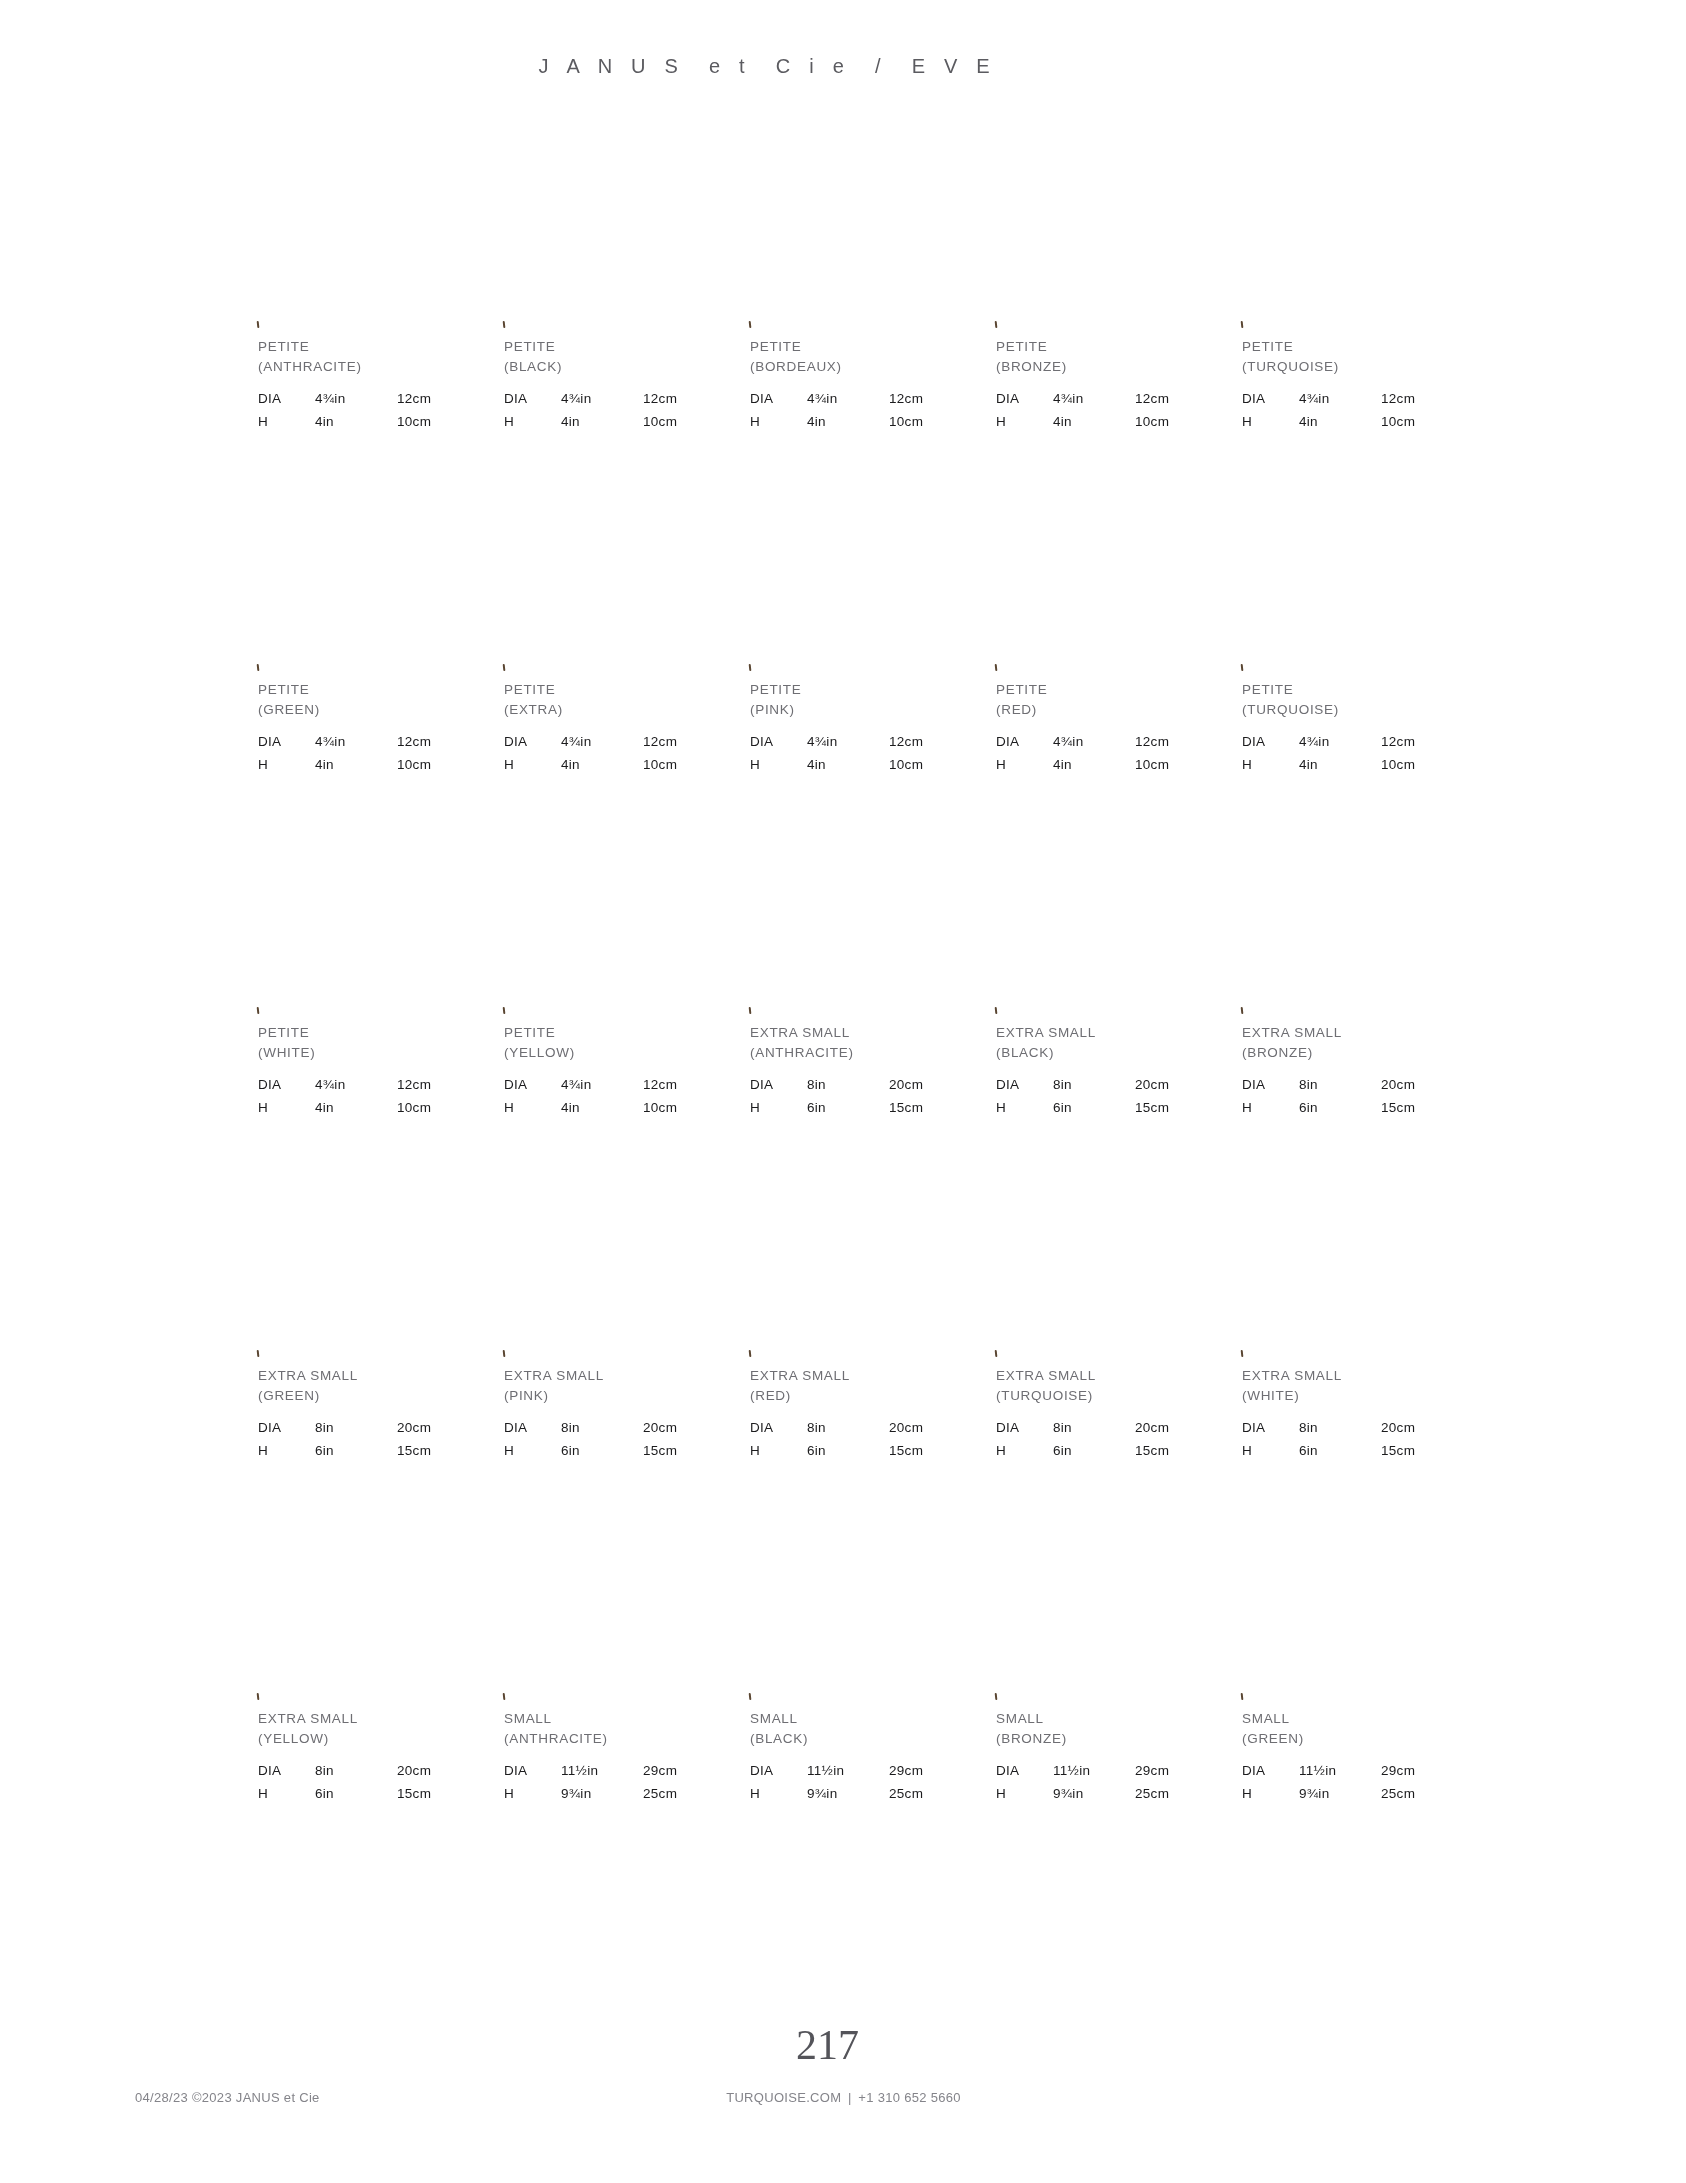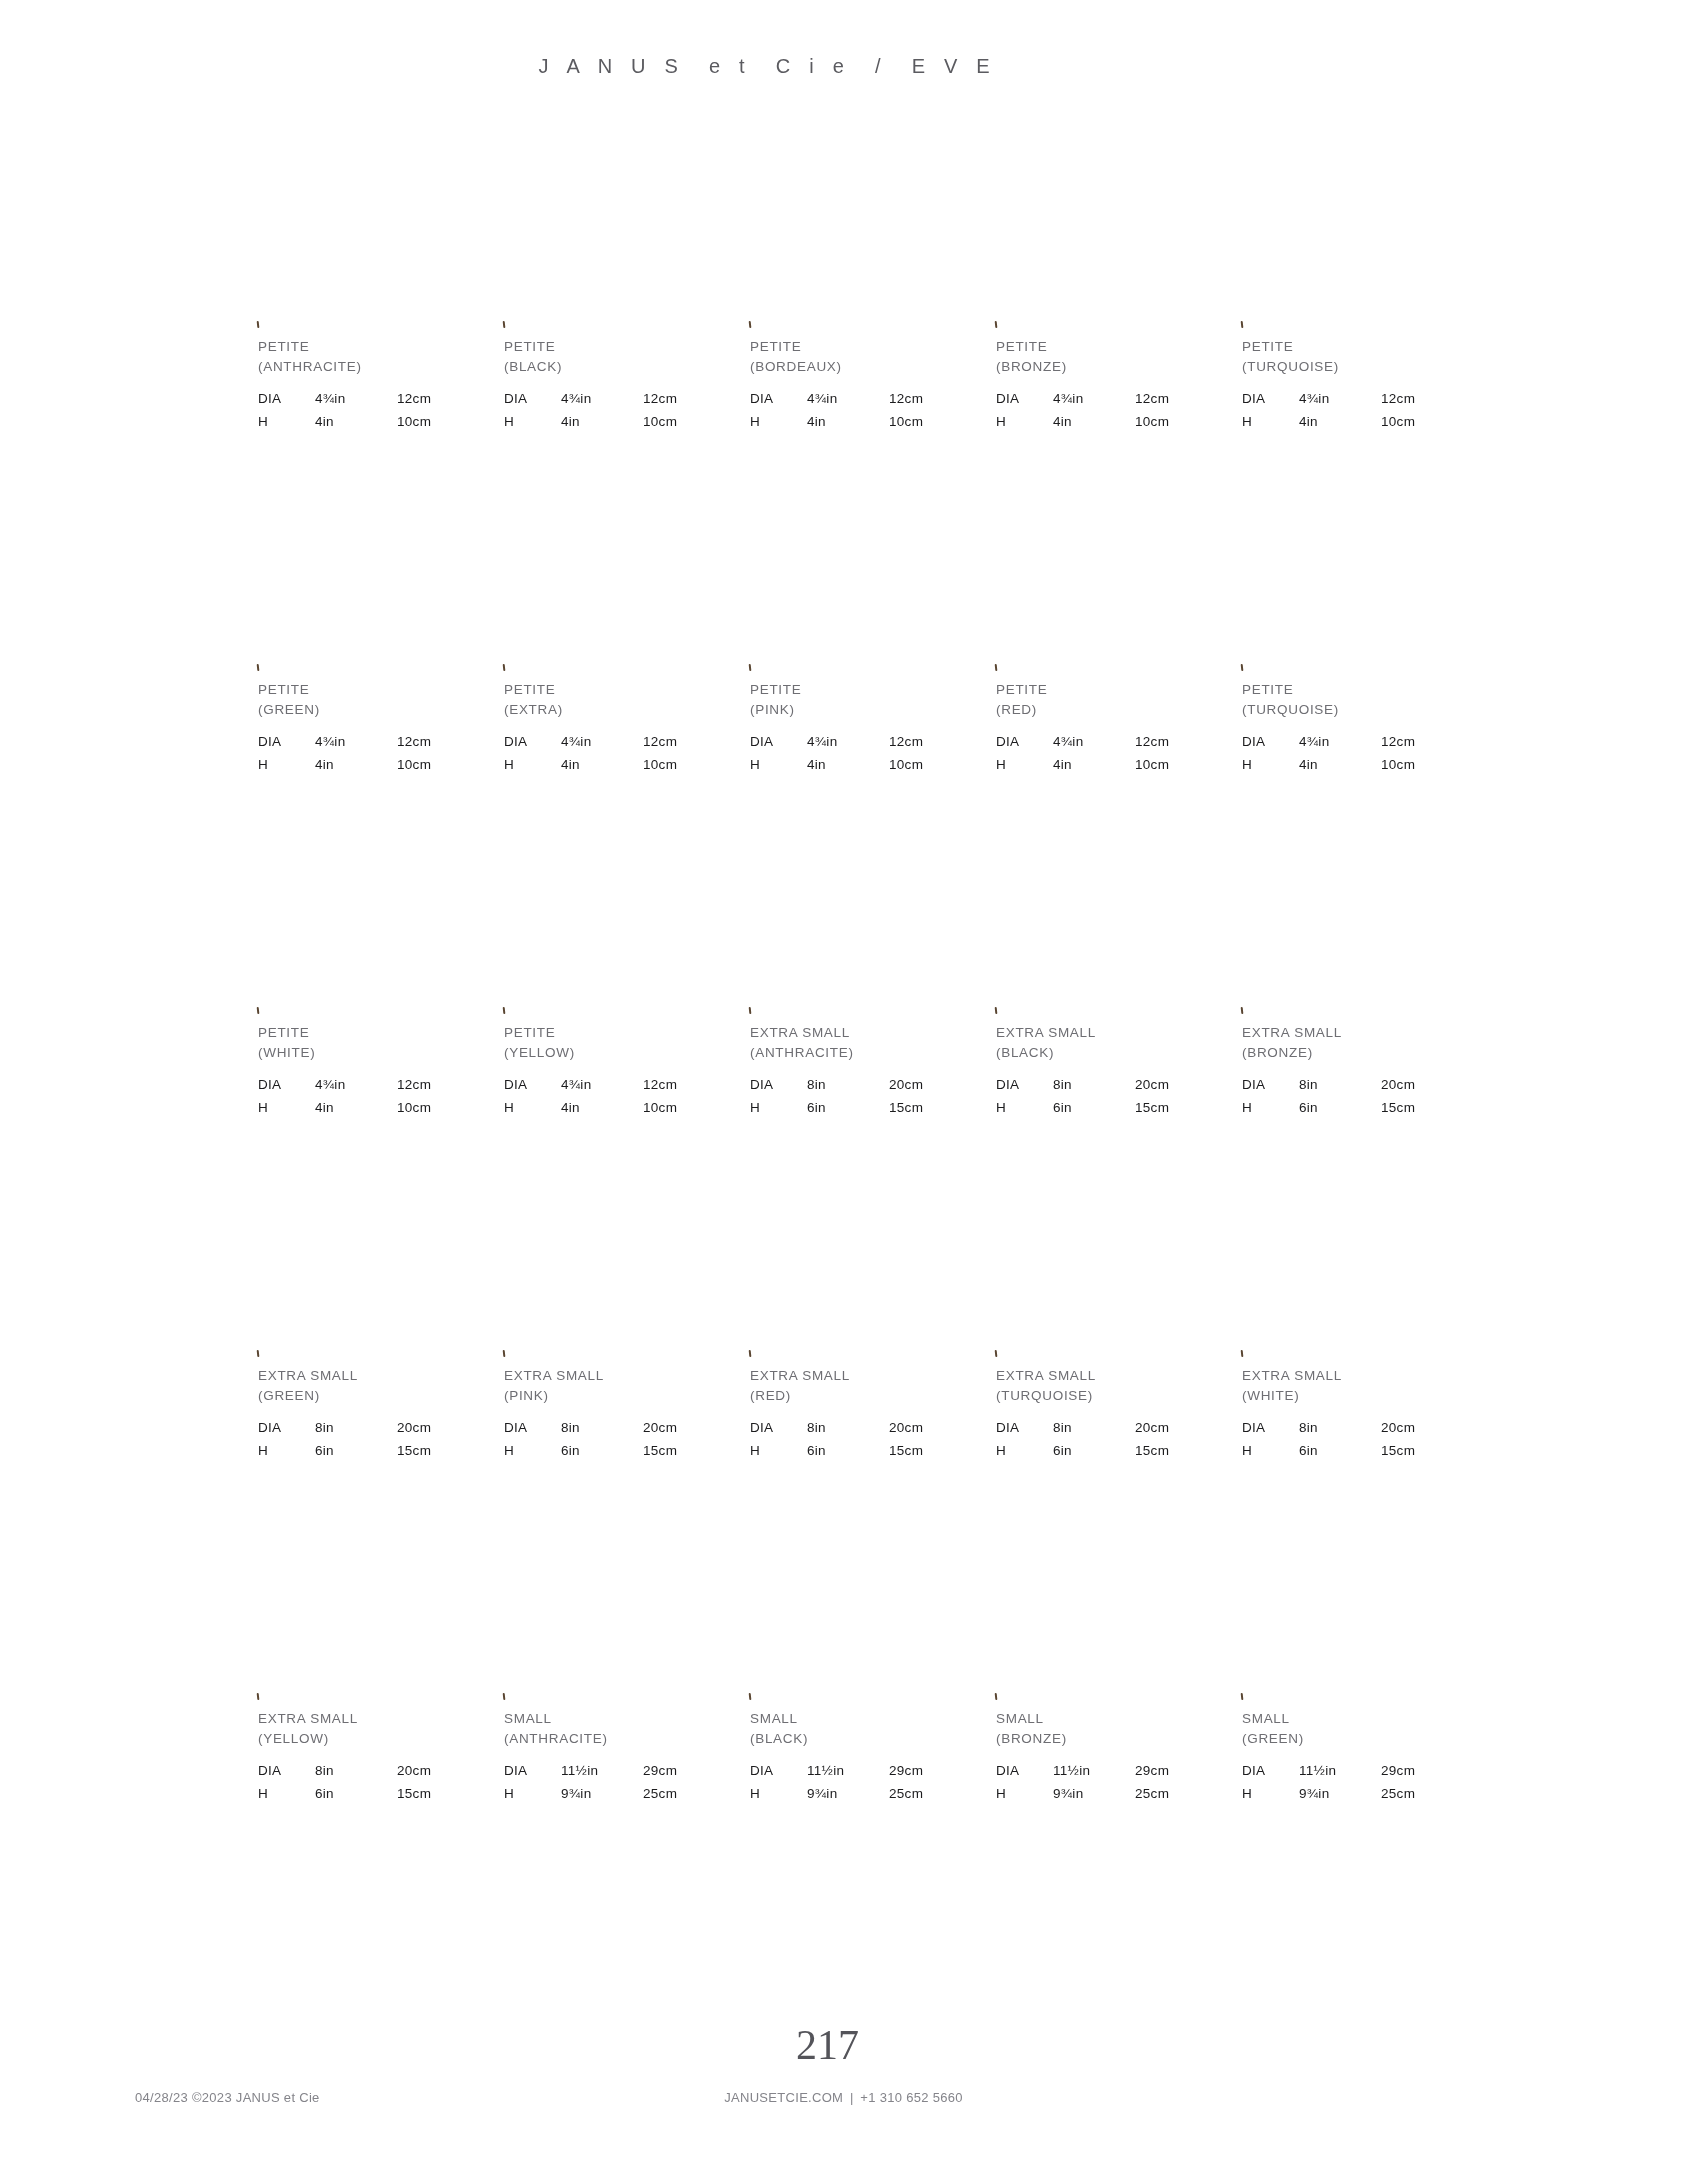--- a/index.html
+++ b/index.html
@@ -637,16 +637,16 @@
         </div>
       </div>
     </div>
   </div>
 
 <div class="page-number">217</div>
 
 <div class="page-footer">
   <span class="footer-left">04/28/23 ©2023 JANUS et Cie</span>
   <span class="footer-center">
-    <span>JANUSETCIE.COM</span><span class="footer-sep">|</span><span>+1 310 652 5660</span>
+    <span>TURQUOISE.COM</span><span class="footer-sep">|</span><span>+1 310 652 5660</span>
   </span>
 </div>
 
 
 </body></html>

